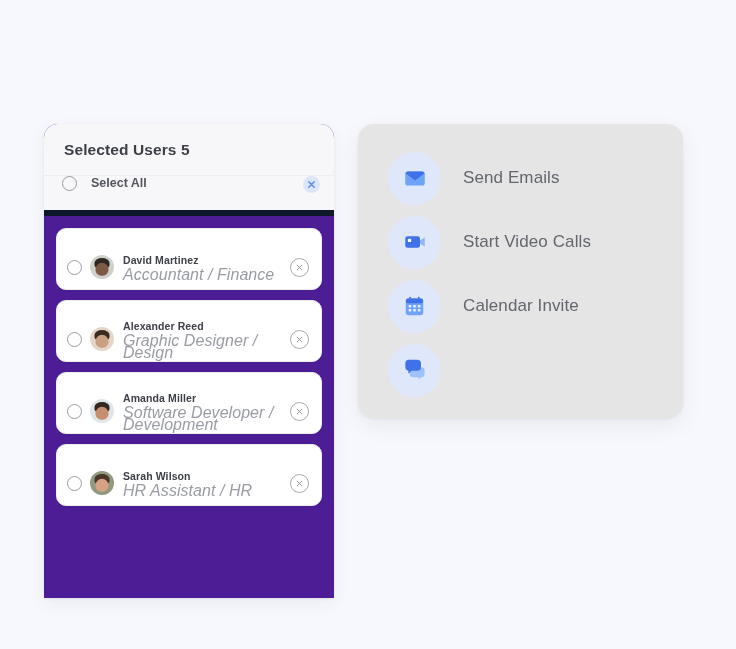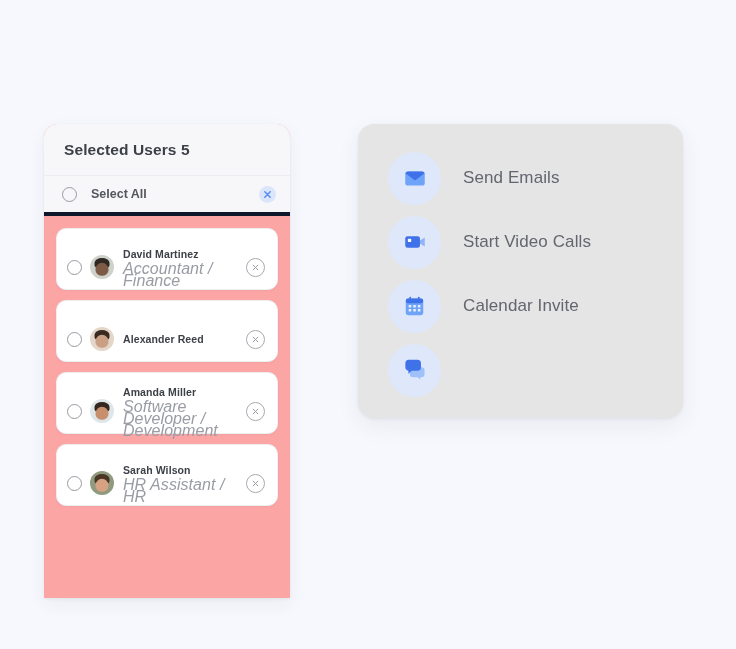--- a/index.html
+++ b/index.html
@@ -8,45 +8,45 @@
     background: #f7f8fd;
     font-family: "Liberation Sans", sans-serif;
     overflow: hidden;
   }
   .stage { position: relative; width: 736px; height: 649px; }
 
   
   .users-card {
     position: absolute;
     left: 44px; top: 124px;
-    width: 246px; height: 474px;
-    background: #fca5a5;
+    width: 290px; height: 474px;
+    background: #4c1d95;
     border-radius: 14px 14px 0 0;
     box-shadow: 0 1px 3px rgba(40,50,90,0.07), 0 6px 18px rgba(40,50,90,0.06);
     overflow: hidden;
   }
   .users-header {
     height: 52px;
     background: #f7f7f9;
     display: flex; align-items: center;
     padding: 0 20px;
     border-bottom: 1px solid #ededf1;
   }
   .users-header-title {
     font-size: 15.5px;
     font-weight: 600;
     color: #3c3f46;
     letter-spacing: .1px;
   }
   .select-all-row {
     height: 40px;
     background: #f7f7f9;
-    display: flex; align-items: center;
+    display: flex; 
     padding: 0 14px 0 18px;
-    border-bottom: 4px solid #0f172a;
+    border-bottom: 6px solid #0f172a;
   }
   .radio {
     width: 15px; height: 15px;
     border: 1.4px solid #9a9aa3;
     border-radius: 50%;
     flex: 0 0 auto;
     background: transparent;
   }
   .select-all-label {
     margin-left: 14px;
@@ -197,20 +197,21 @@
       </div>
 
       <div class="user-row">
         <div class="radio"></div>
         <div class="avatar" style="background:#e4d6c8">
           <div class="hair" style="background:#3a2b22"></div>
           <div class="face" style="background:#c9a084"></div>
         </div>
         <div class="user-text">
           <div class="user-name">Alexander Reed</div>
+          <div class="user-role">Graphic Designer / Design</div>
         </div>
         <div class="remove-btn">
           <svg width="9" height="9" viewBox="0 0 10 10">
             <path d="M2.4 2.4 L7.6 7.6 M7.6 2.4 L2.4 7.6" stroke="#9a9ca3" stroke-width="1.1" stroke-linecap="round"></path>
           </svg>
         </div>
       </div>
 
 
       <div class="user-row">

